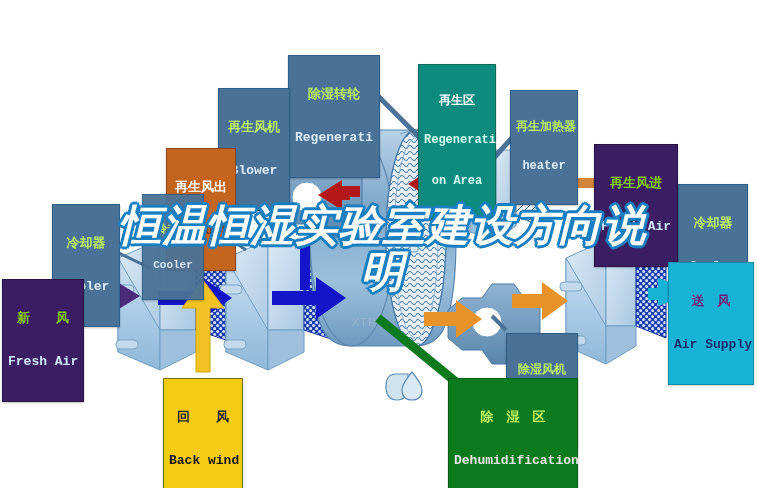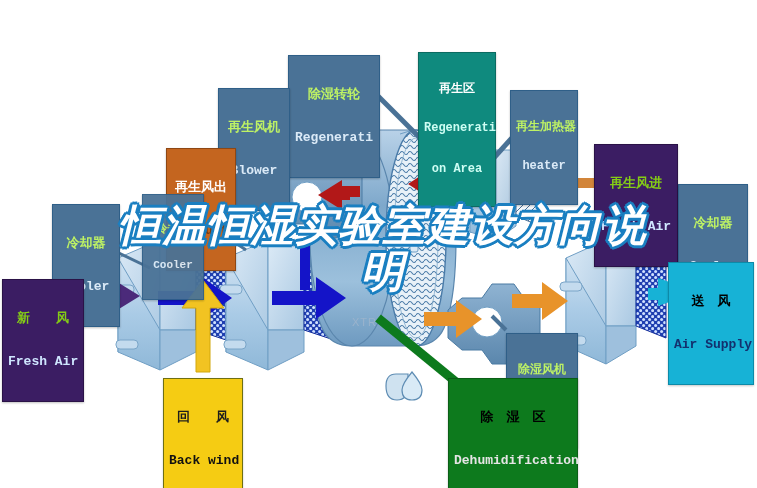--- a/index.html
+++ b/index.html
@@ -52,20 +52,21 @@
   }
   .style-steelblue .label-cn { color: #bef264; }
   .style-steelblue .label-en { color: #dbeaf7; }
 
   
   .style-teal {
     background: #0f8a7e;
     border: 1px solid #0b6b61;
     color: #d8fff8;
     box-shadow: 0 1px 2px rgba(0,0,0,.25);
+    margin-top: 12px;
   }
   .style-teal .label-cn { color: #ffffff; }
   .style-teal .label-en { color: #cdfdf3; }
 
   
   .style-purple {
     background: #3b1d63;
     border: 1px solid #2a1247;
     box-shadow: 0 1px 2px rgba(0,0,0,.25);
   }
@@ -89,30 +90,30 @@
   }
   .style-yellow .label-cn { color: #1d1d1d; }
   .style-yellow .label-en { color: #111111; }
 
   
   .style-green {
     background: #0d7a1d;
     border: 1px solid #0a5e16;
     box-shadow: 0 1px 2px rgba(0,0,0,.25);
   }
-  .style-green .label-cn { color: #000000; }
+  .style-green .label-cn { color: #bef264; }
   .style-green .label-en { color: #e5e5e5; }
 
   
   .style-cyan {
     background: #17b2d6;
     border: 1px solid #0d8aa8;
     box-shadow: 0 1px 2px rgba(0,0,0,.22);
   }
-  .style-cyan .label-cn { color: #000000; text-align: center; }
+  .style-cyan .label-cn { color: #701a75; text-align: center; }
   .style-cyan .label-en { color: #13306e; }
 
   
   #overlay-title {
     position: absolute;
     left: 105px;
     top: 202px;
     width: 555px;
     text-align: center;
     font-family: "DejaVu Sans", sans-serif;

